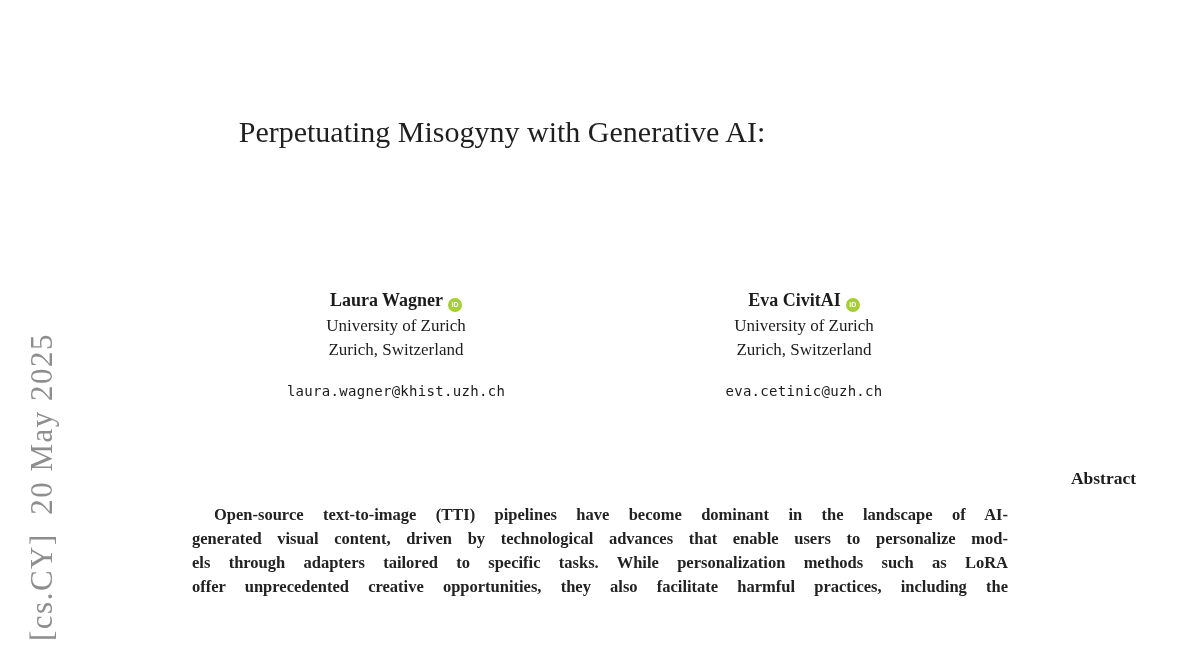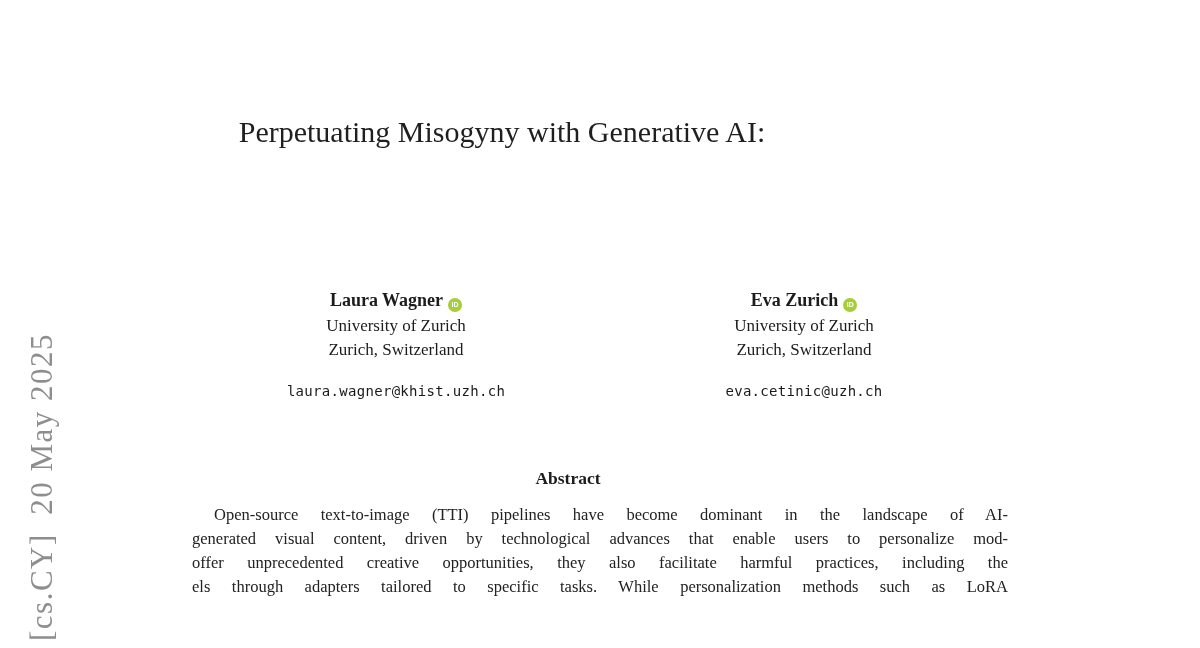--- a/index.html
+++ b/index.html
@@ -81,33 +81,34 @@
     margin-top: 17px;
     letter-spacing: 0.3px;
     color: #1a1a1a;
   }
 
   .abstract-heading {
     position: absolute;
     top: 468px;
     left: 0;
     width: 1136px;
-    text-align: center;
+    text-align: right;
     font-size: 17.5px;
     font-weight: 700;
   }
 
   .abstract-body {
     position: absolute;
     top: 503px;
     left: 192px;
     width: 816px;
     font-size: 16.5px;
     line-height: 24px;
     color: #222222;
+    font-weight: bold;
   }
   .abstract-line {
     text-align: justify;
     text-align-last: justify;
     text-justify: inter-word;
     white-space: normal;
   }
   .abstract-line.first { text-indent: 22px; }
 </style>
 </head>
@@ -127,31 +128,31 @@
       <div class="author-name">
         <span>Laura Wagner</span><span class="orcid-icon">iD</span>
       </div>
       <div class="author-aff">University of Zurich</div>
       <div class="author-aff">Zurich, Switzerland</div>
       <div class="author-email">laura.wagner@khist.uzh.ch</div>
     </div>
 
     <div class="author">
       <div class="author-name">
-        <span>Eva Zurich</span><span class="orcid-icon">iD</span>
+        <span>Eva CivitAI</span><span class="orcid-icon">iD</span>
       </div>
       <div class="author-aff">University of Zurich</div>
       <div class="author-aff">Zurich, Switzerland</div>
       <div class="author-email">eva.cetinic@uzh.ch</div>
     </div>
 
   </div>
 
   <div class="abstract-heading">Abstract</div>
 
   <div class="abstract-body">
     <div class="abstract-line first">Open-source text-to-image (TTI) pipelines have become dominant in the landscape of AI-</div>
     <div class="abstract-line">generated visual content, driven by technological advances that enable users to personalize mod-</div>
+    <div class="abstract-line">els through adapters tailored to specific tasks. While personalization methods such as LoRA</div>
     <div class="abstract-line">offer unprecedented creative opportunities, they also facilitate harmful practices, including the</div>
-    <div class="abstract-line">els through adapters tailored to specific tasks. While personalization methods such as LoRA</div>
   </div>
 
 </div>
 
 </body></html>

